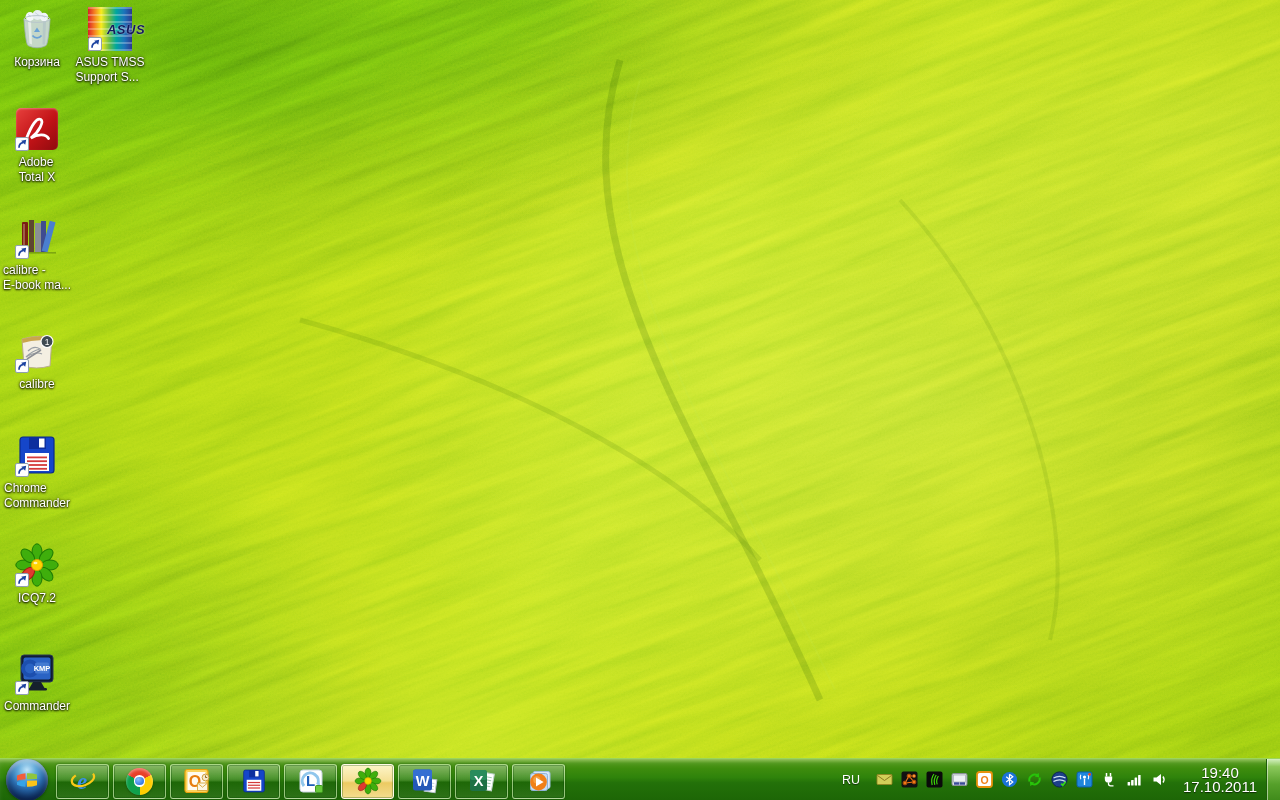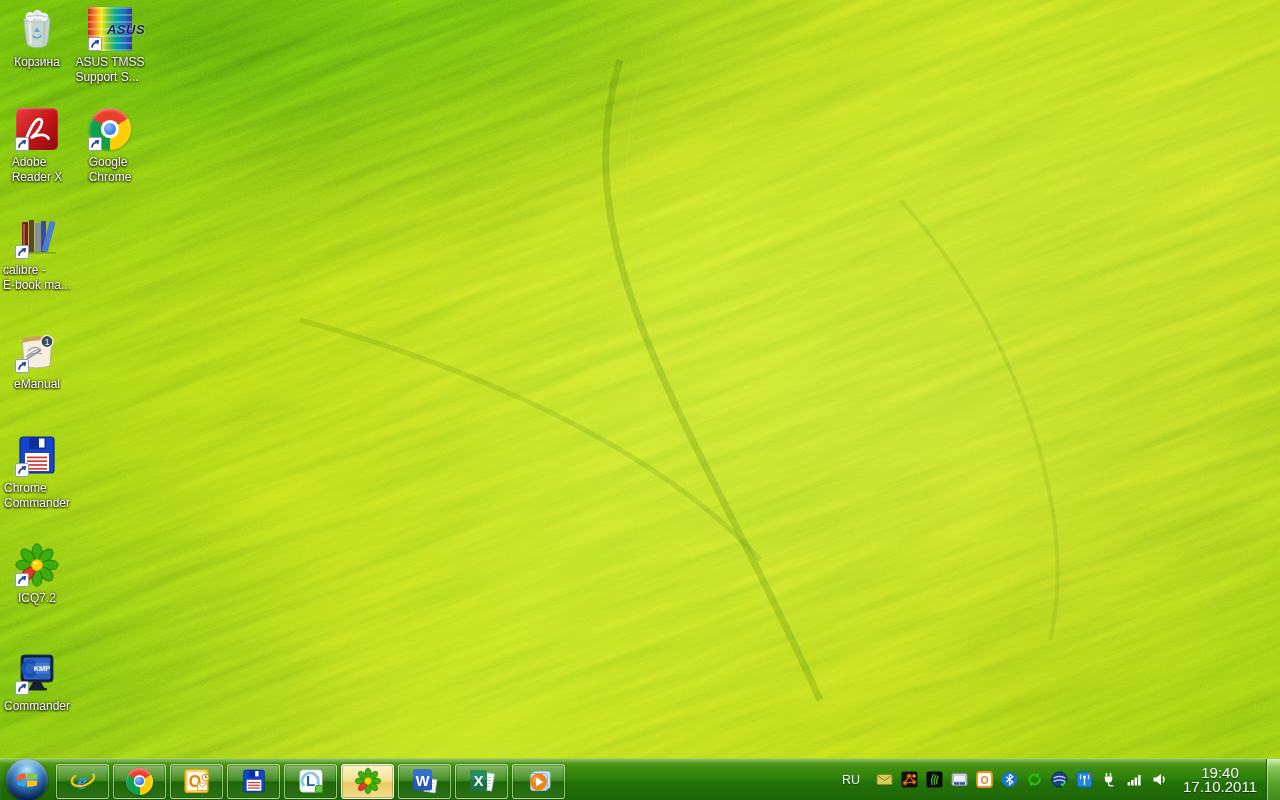--- a/index.html
+++ b/index.html
@@ -153,42 +153,24 @@
       </div>
       <span class="lnk">
         <svg width="12" height="12" viewBox="0 0 12 12">
             <polygon points="10.2,1.8 5.2,2.8 9.2,6.8" fill="#1d43a0"></polygon>
             <path d="M3 9.8 Q3 4.8 7.4 4.6" stroke="#1d43a0" stroke-width="1.7" fill="none"></path>
           </svg>
       </span>
     </div>
     <div class="dicon-label">
       <span>Adobe</span>
-        <span>Reader X</span>
-    </div>
-  </div>
-
-  <div class="dicon" style="left:65px; top:106px;">
-    <div class="dicon-img">
-      <div class="chrome-ball" style="width:42px;height:42px;">
-          <span class="chrome-in"></span>
-          <span class="chrome-core"></span>
-        </div>
-      <span class="lnk">
-        <svg width="12" height="12" viewBox="0 0 12 12">
-            <polygon points="10.2,1.8 5.2,2.8 9.2,6.8" fill="#1d43a0"></polygon>
-            <path d="M3 9.8 Q3 4.8 7.4 4.6" stroke="#1d43a0" stroke-width="1.7" fill="none"></path>
-          </svg>
-      </span>
-    </div>
-    <div class="dicon-label">
-      <span>Google</span>
-        <span>Chrome</span>
-    </div>
-  </div>
+        <span>Total X</span>
+    </div>
+  </div>
+
 
   <div class="dicon" style="left:-8px; top:214px;">
     <div class="dicon-img">
       <svg width="46" height="46" viewBox="0 0 46 46">
         <rect x="8" y="8" width="6" height="30" rx="1" fill="#7a1f12"></rect>
           <rect x="9.3" y="10" width="1.4" height="26" fill="#d9c49a" opacity=".55"></rect>
         <rect x="15" y="6" width="5" height="32" fill="#5d4630"></rect>
         <rect x="21" y="9" width="6" height="29" fill="#8a8f94"></rect>
         <rect x="27" y="7" width="5" height="31" fill="#3f4c8f"></rect>
         <rect x="31.5" y="7" width="6" height="31" fill="#4a7fd0" transform="rotate(15 34.5 23)"></rect>
@@ -218,21 +200,21 @@
         <text x="33" y="16.6" font-size="8.5" fill="#fff" text-anchor="middle" font-family="Liberation Sans, sans-serif">1</text>
       </svg>
       <span class="lnk">
         <svg width="12" height="12" viewBox="0 0 12 12">
             <polygon points="10.2,1.8 5.2,2.8 9.2,6.8" fill="#1d43a0"></polygon>
             <path d="M3 9.8 Q3 4.8 7.4 4.6" stroke="#1d43a0" stroke-width="1.7" fill="none"></path>
           </svg>
       </span>
     </div>
     <div class="dicon-label">
-      <span>eManual</span>
+      <span>calibre</span>
         <span></span>
     </div>
   </div>
 
   <div class="dicon" style="left:-8px; top:432px;">
     <div class="dicon-img">
       <svg width="46" height="46" viewBox="0 0 46 46">
         <rect x="6" y="5" width="34" height="36" rx="3" fill="#1546c9" stroke="#0a2a8a" stroke-width="1.2"></rect>
         <rect x="15" y="5" width="17" height="12" fill="#0d2f9e"></rect>
           <rect x="25" y="6.5" width="5.5" height="9" fill="#fff"></rect>

